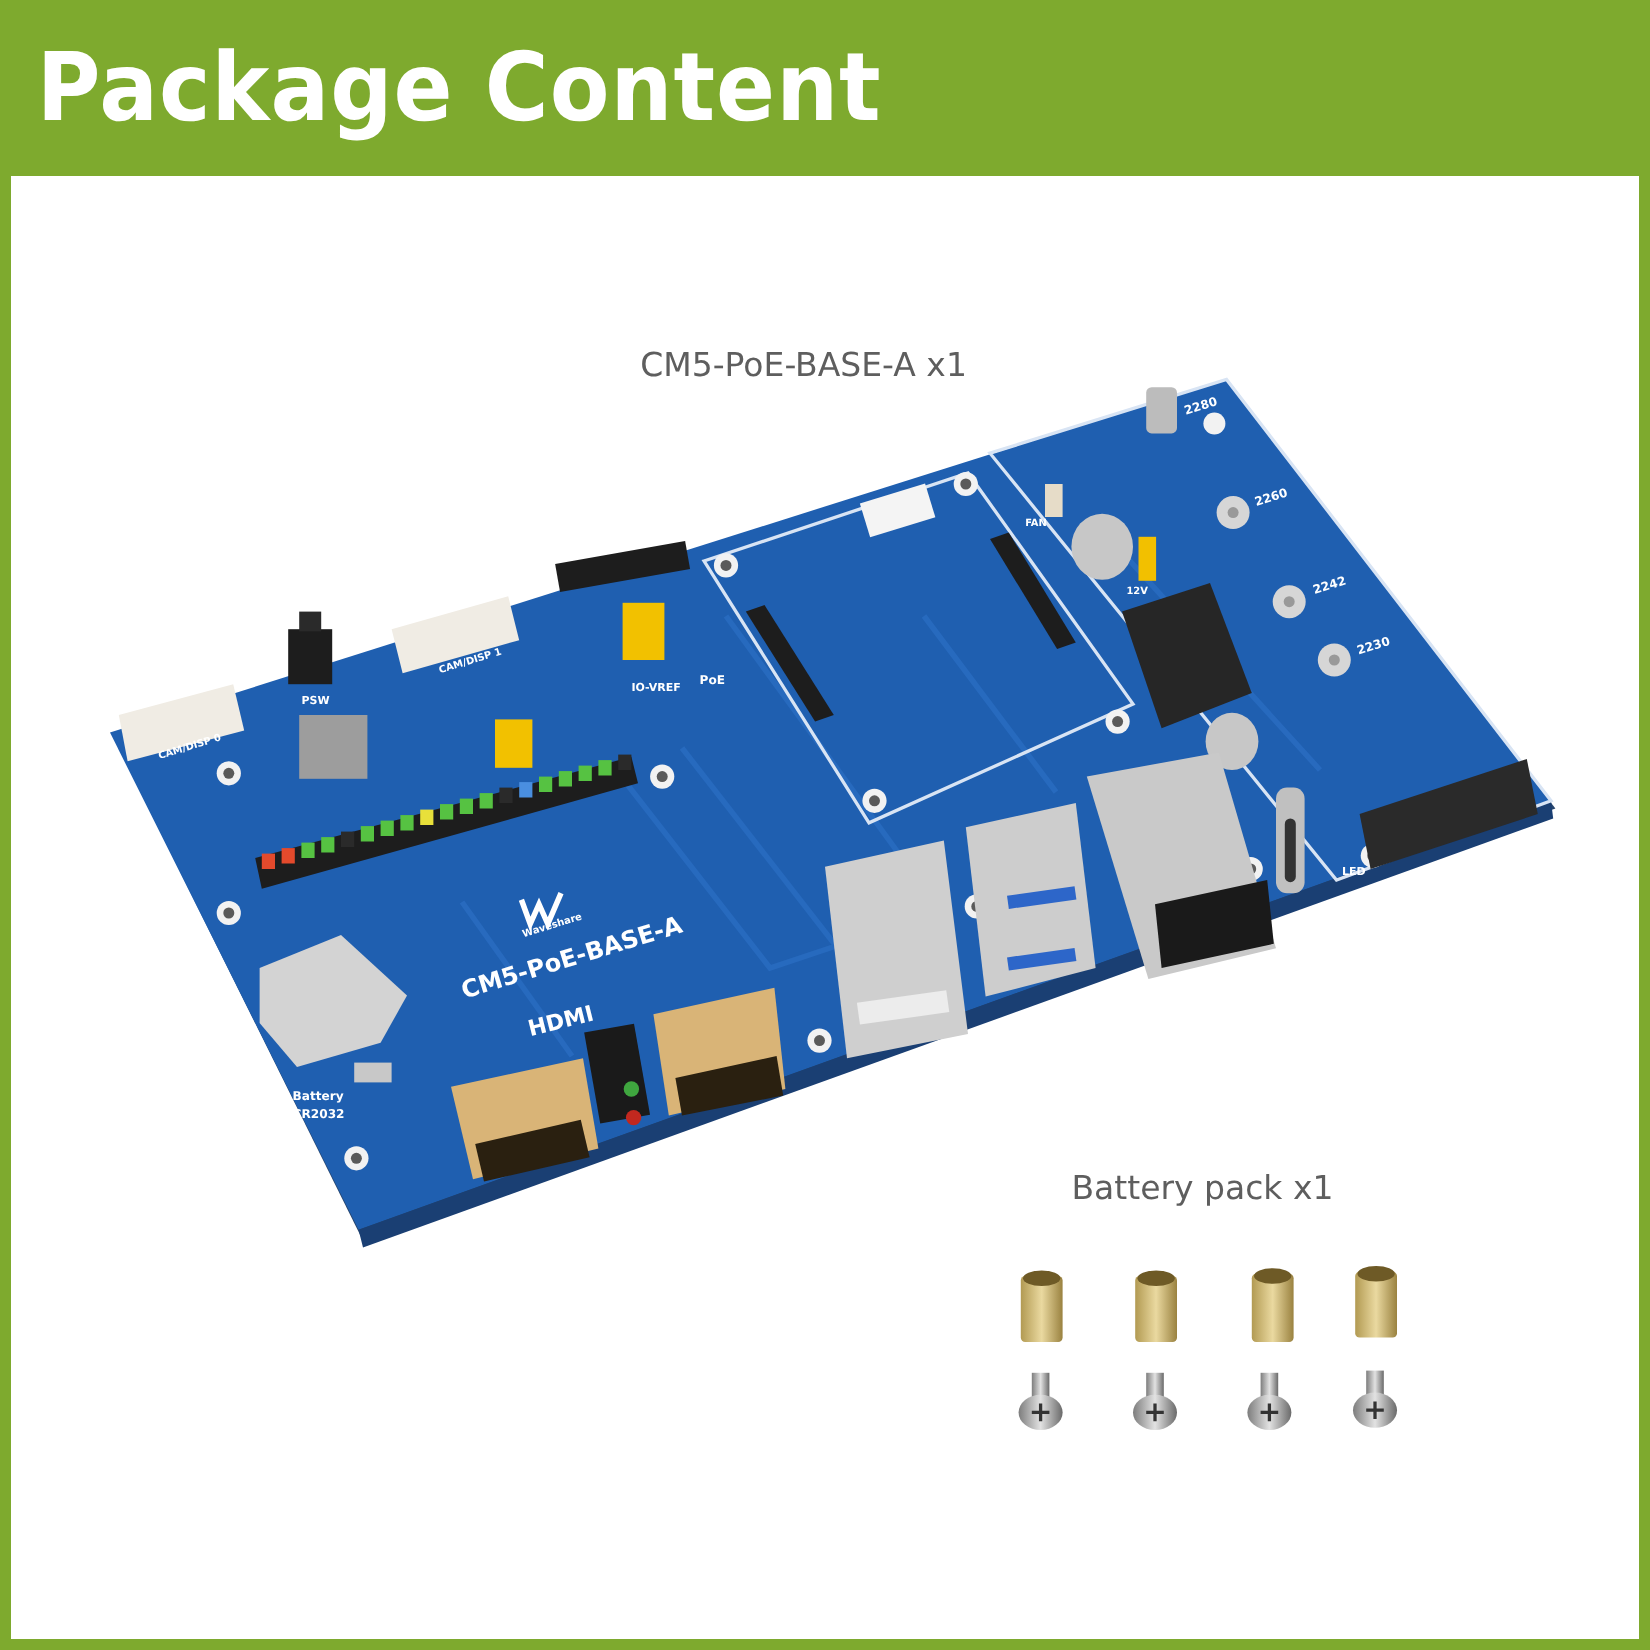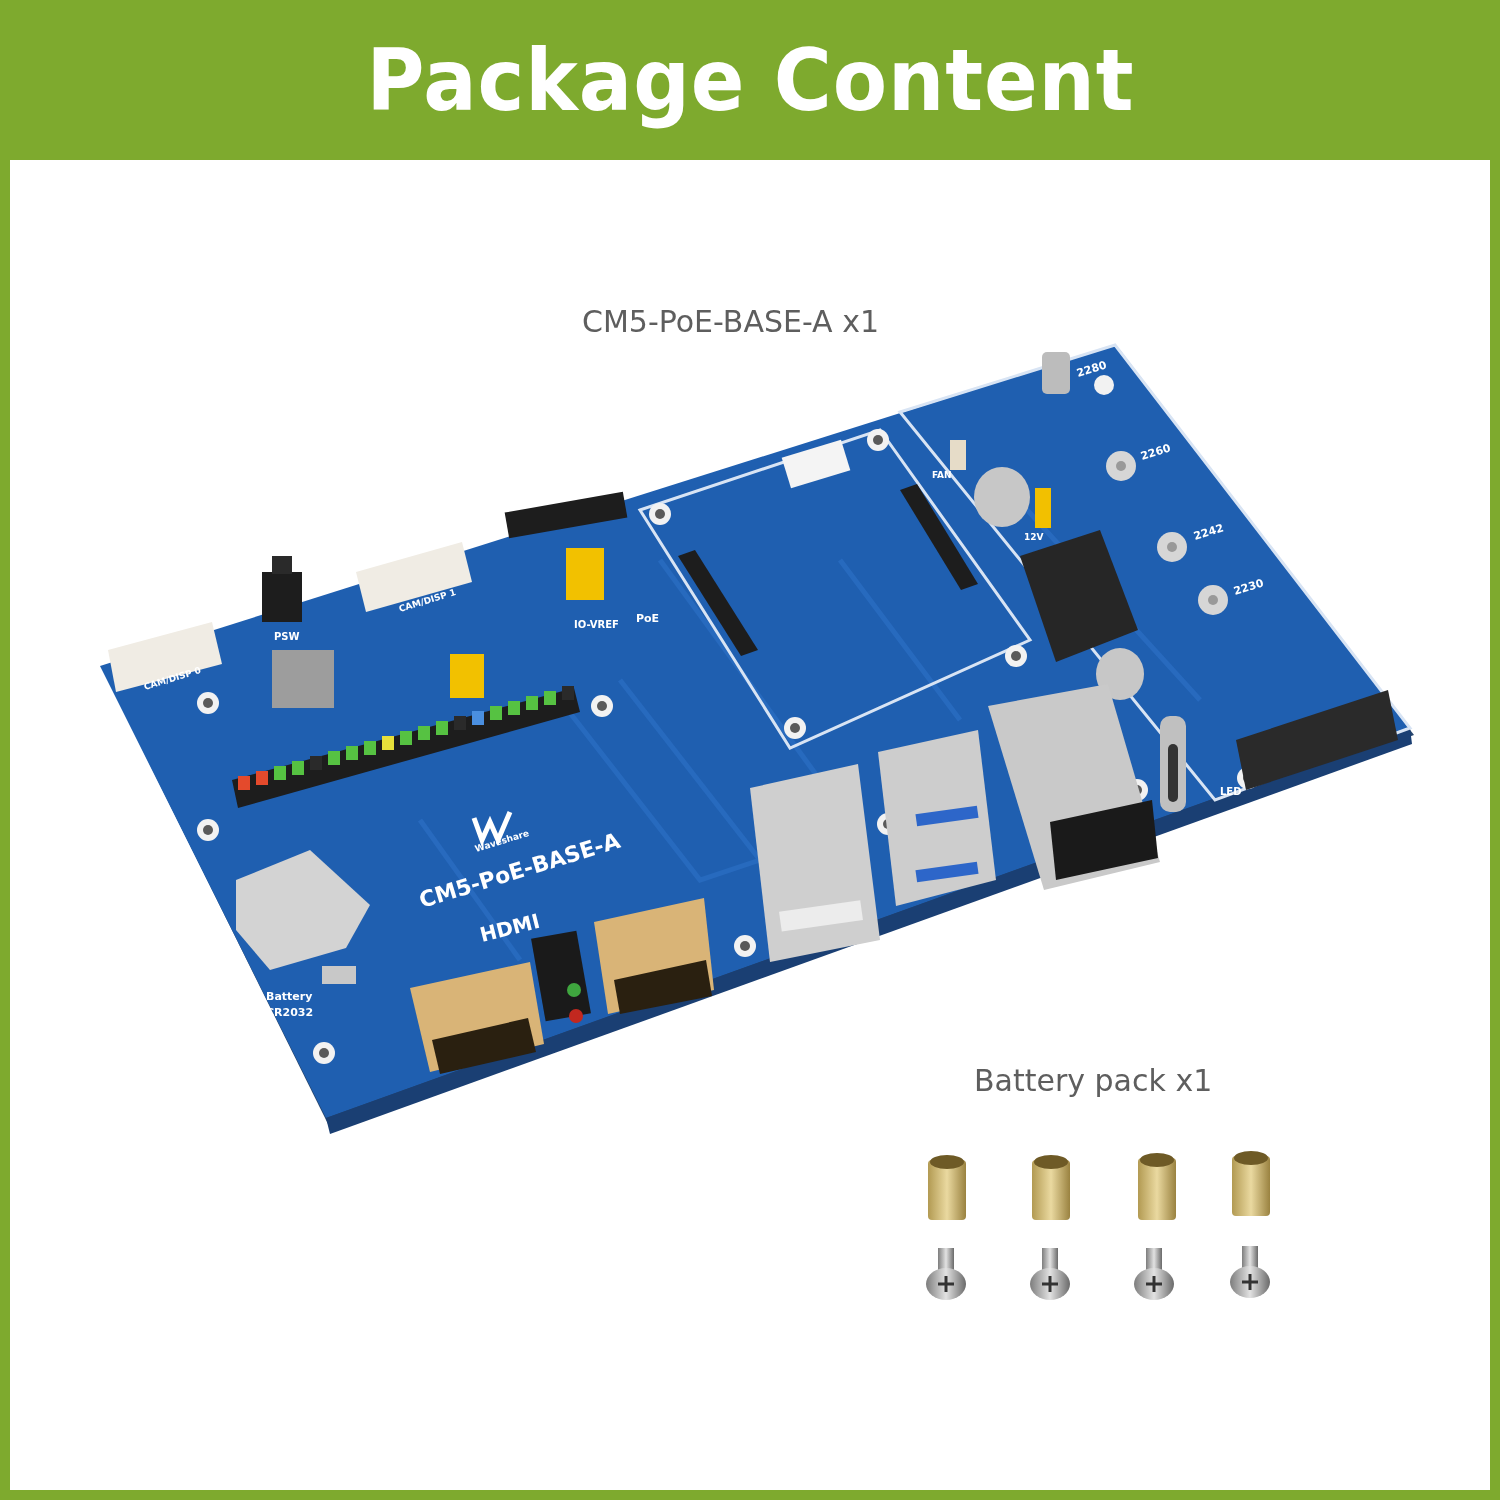--- a/index.html
+++ b/index.html
@@ -1,21 +1,21 @@
 <!DOCTYPE html>
 <html><head>
 <meta charset="utf-8">
 <style>
   html, body { margin:0; padding:0; }
   body { width:1500px; height:1500px; background:#7eaa2e; position:relative; overflow:hidden; font-family:"DejaVu Sans", sans-serif; }
-  .header { position:absolute; left:0; top:0; width:1500px; height:160px; display:flex; align-items:center; justify-content:center; }
+  .header { position:absolute; left:0; top:0; width:1500px; height:160px; display:flex; align-items:center; justify-content:flex-start; }
   .header h1 { margin:0; color:#ffffff; font-family:"DejaVu Sans", sans-serif; font-weight:bold; font-size:86px; letter-spacing:1px; transform:scaleX(0.92); }
   .panel { position:absolute; left:10px; top:160px; width:1480px; height:1330px; background:#ffffff; }
   .caption { position:absolute; color:#5e5e5e; font-family:"DejaVu Sans", sans-serif; font-size:30px; font-weight:normal; }
-  .cap-board { left:572px; top:144px; }
+  .cap-board { left:572px; top:155px; }
   .cap-screws { left:964px; top:903px; }
   .board-wrap { position:absolute; left:0; top:0; width:1480px; height:1330px; }
   svg text { font-family:"DejaVu Sans", sans-serif; font-weight:bold; }
 </style>
 </head>
 <body>
 
 <div class="header">
   <h1>Package Content</h1>
 </div>

